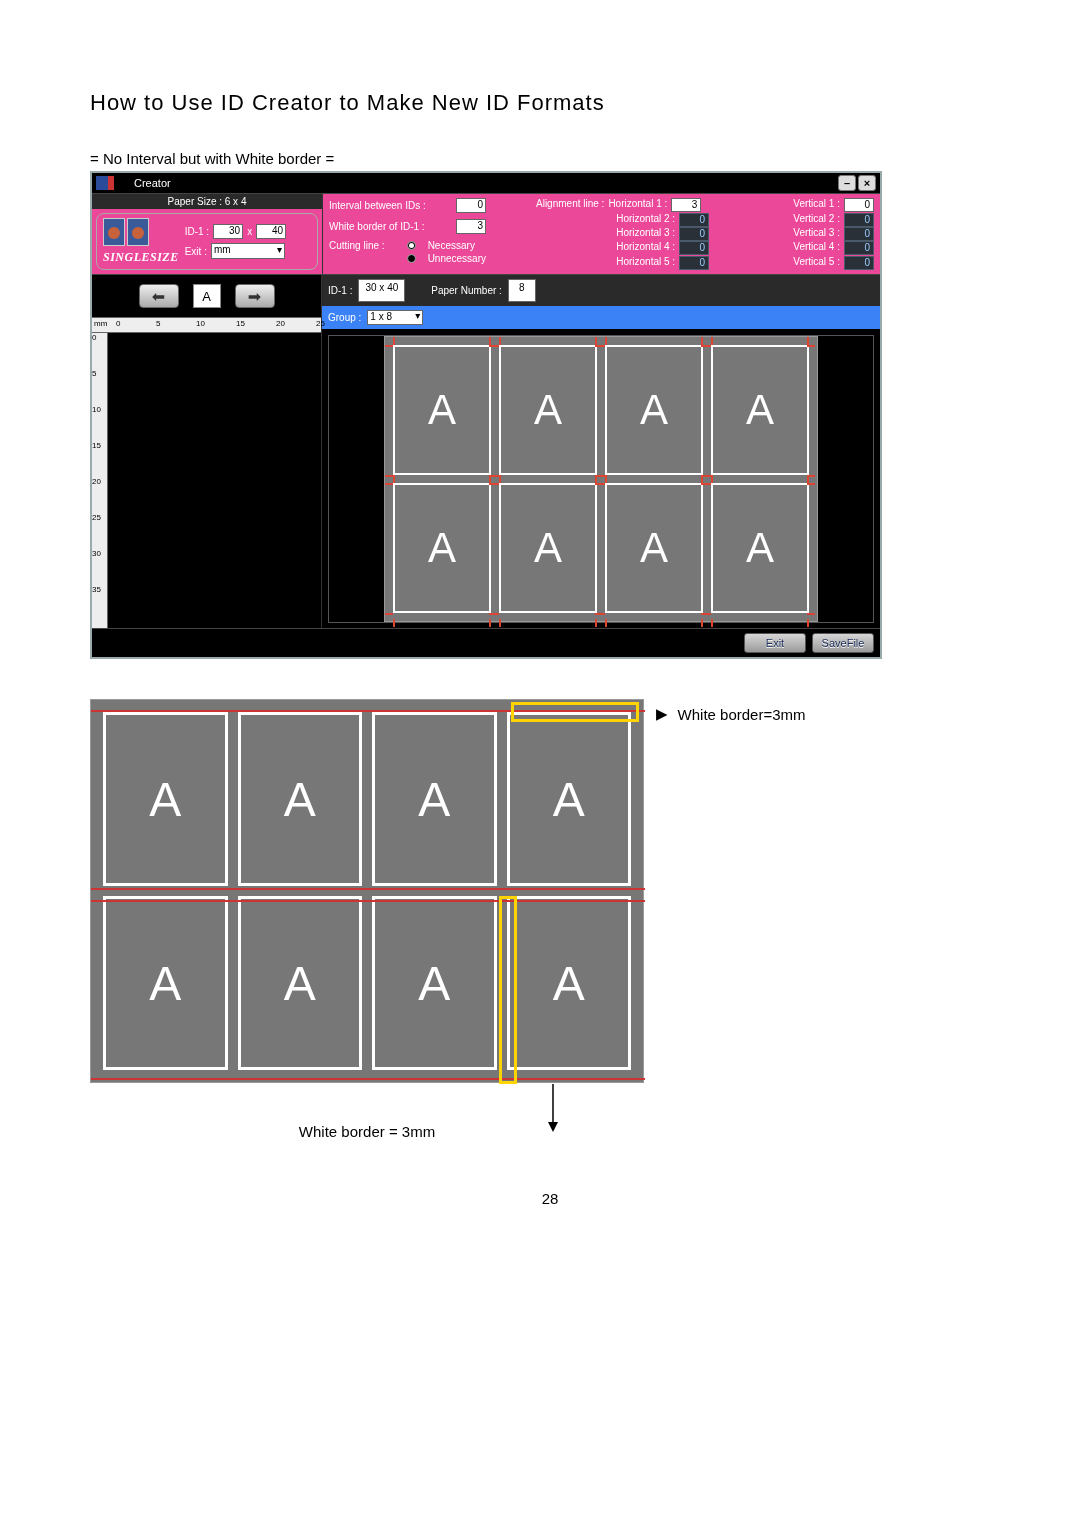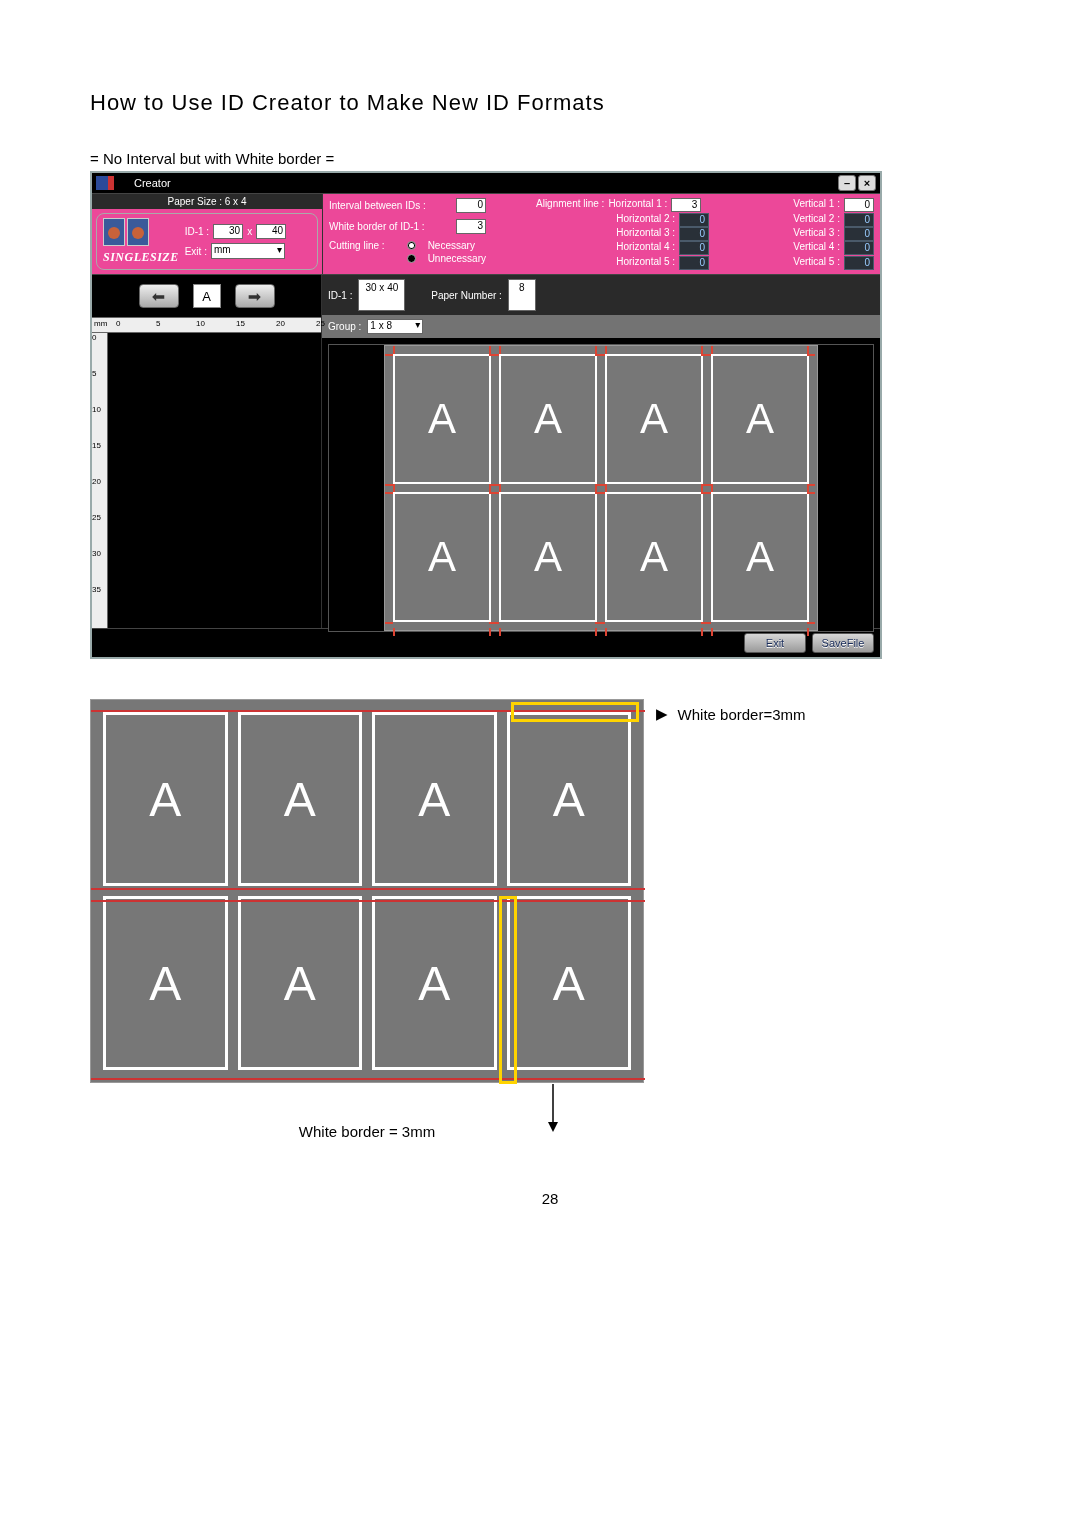--- a/index.html
+++ b/index.html
@@ -206,21 +206,21 @@
     padding: 0;
   }
   .info-bar {
     display: flex; align-items: center; gap: 6px;
     padding: 4px 6px;
     background: #2a2a2a;
     font-size: 10px;
   }
   .info-bar .pill {
     background: #fff; color: #000;
-    padding: 0 6px; height: 32px; line-height: 15px;
+    padding: 0 6px; height: 23px; line-height: 15px;
     font-size: 10px; border: 1px solid #666;
   }
   .group-select {
     width: 56px; height: 15px; background: #fff; color: #000;
     font-size: 10px; border: 1px solid #666; padding-left: 2px;
     position: relative; display: inline-block;
   }
   .group-select::after { content: "▾"; position: absolute; right: 2px; top: -1px; font-size: 10px; }
 
   .layout-area {
@@ -471,21 +471,21 @@
     </div>
 
     <div class="mid-right">
       <div class="info-bar">
         <span>ID-1  :</span>
         <span class="pill">30 x 40</span>
         <span style="width:14px;"></span>
         <span>Paper Number :</span>
         <span class="pill" style="width:28px;text-align:center;">8</span>
       </div>
-      <div class="info-bar" style="background:#737373;">
+      <div class="info-bar" style="background:#3b82f6;">
         <span>Group :</span>
         <span class="group-select">1 x 8</span>
       </div>
       <div class="layout-area">
         <div class="layout-paper">
           <div class="id-cell">
               <span class="vmark"></span>
               <span class="id-letter">A</span>
             </div>
           <div class="id-cell">

